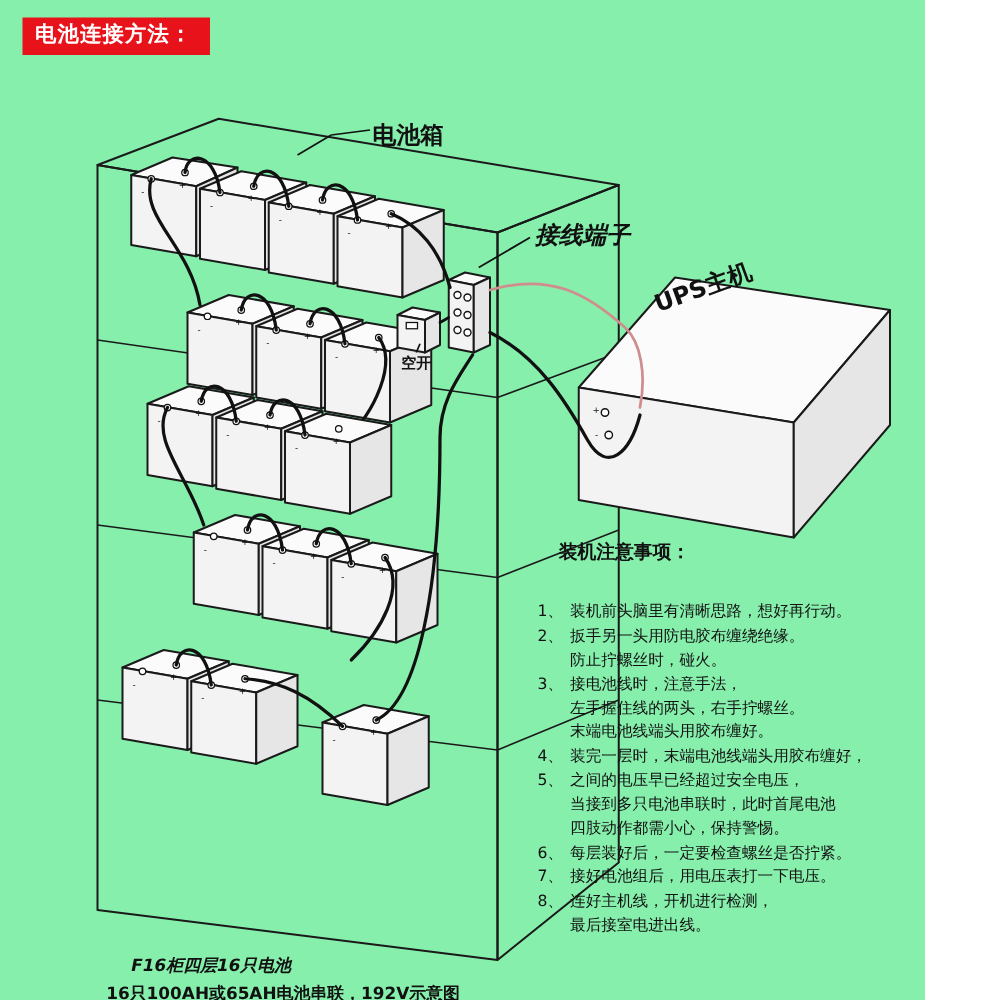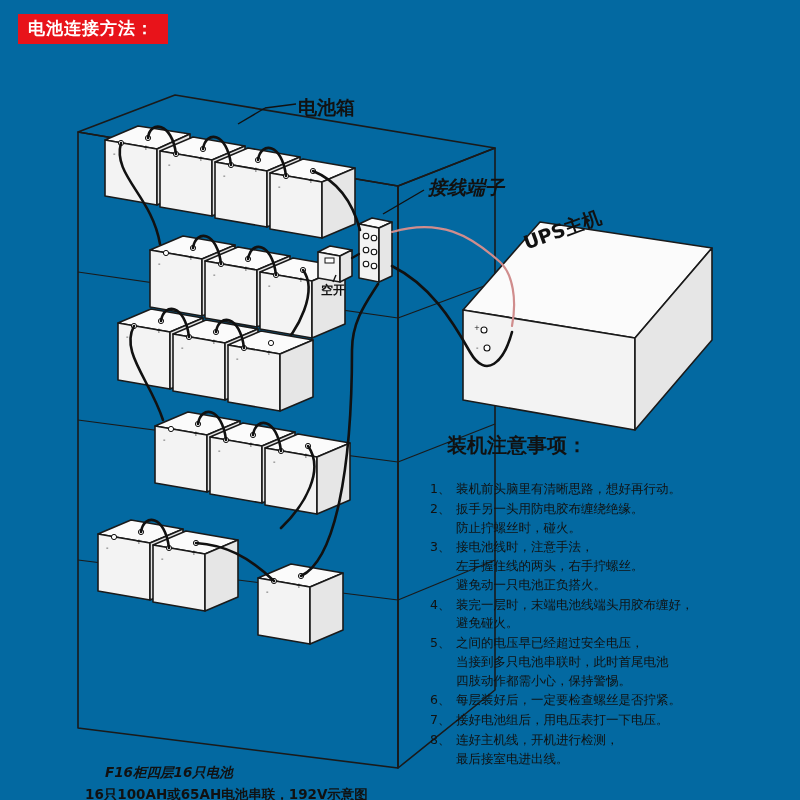--- a/index.html
+++ b/index.html
@@ -5,23 +5,23 @@
   html, body {
     margin: 0;
     padding: 0;
     background: #ffffff;
   }
   body {
     font-family: "Liberation Sans", sans-serif;
   }
   #page {
     position: relative;
-    width: 800px;
+    width: 740px;
     height: 800px;
-    background: #0369a1;
+    background: #86efac;
     overflow: hidden;
   }
   .abs { position: absolute; }
 
   
   #title-banner {
     left: 18px;
     top: 14px;
     background: #e8131a;
     color: #ffffff;
@@ -47,21 +47,21 @@
     white-space: nowrap;
   }
   #label-battery-box { left: 298px; top: 95px; font-size: 19px; font-weight: bold; }
   #label-terminal    { left: 428px; top: 175px; font-size: 19px; font-weight: bold; font-style: italic; }
   #label-breaker     { left: 321px; top: 282px; font-size: 12px; font-weight: bold; }
   #label-ups         { left: 520px; top: 232px; font-size: 19px; font-weight: bold;
                        transform: rotate(-20deg); transform-origin: left top; }
 
   #notes-title {
     left: 447px; top: 432px;
-    font-size: 20px; font-weight: bold;
+    font-size: 15px; font-weight: bold;
     font-family: "DejaVu Sans", "Liberation Sans", sans-serif;
     color: #111;
   }
   #notes-list {
     left: 430px; top: 480px;
     width: 360px;
     font-family: "DejaVu Sans", "Liberation Sans", sans-serif;
     font-size: 12.5px;
     color: #111;
     line-height: 1.5;
@@ -381,28 +381,27 @@
         <div class="note-text">
           <div>扳手另一头用防电胶布缠绕绝缘。</div>
           <div>防止拧螺丝时，碰火。</div>
         </div>
       </div>
       <div class="note">
         <div class="note-num">3、</div>
         <div class="note-text">
           <div>接电池线时，注意手法，</div>
           <div>左手握住线的两头，右手拧螺丝。</div>
-          <div>避免动一只电池正负搭火。</div>
+          <div>末端电池线端头用胶布缠好。</div>
         </div>
       </div>
       <div class="note">
         <div class="note-num">4、</div>
         <div class="note-text">
           <div>装完一层时，末端电池线端头用胶布缠好，</div>
-          <div>避免碰火。</div>
         </div>
       </div>
       <div class="note">
         <div class="note-num">5、</div>
         <div class="note-text">
           <div>之间的电压早已经超过安全电压，</div>
           <div>当接到多只电池串联时，此时首尾电池</div>
           <div>四肢动作都需小心，保持警惕。</div>
         </div>
       </div>

